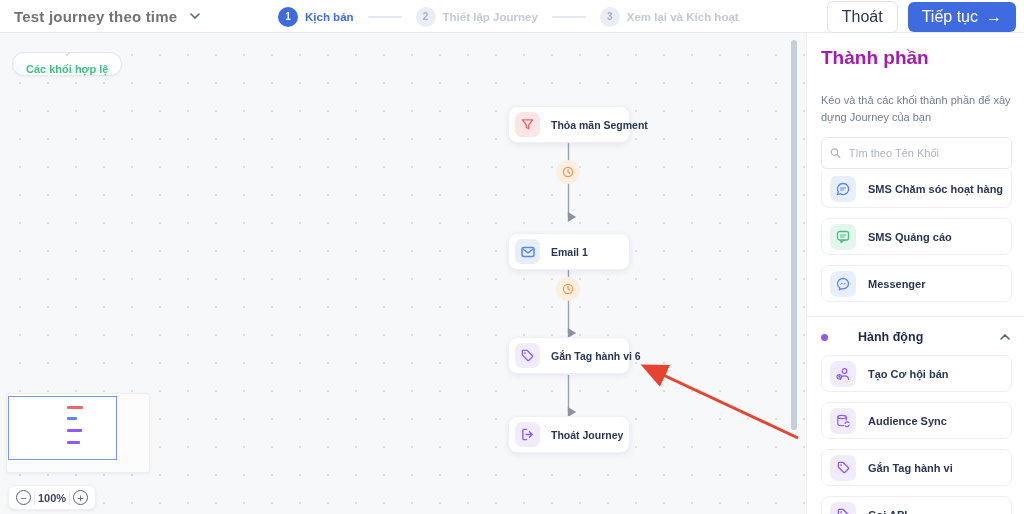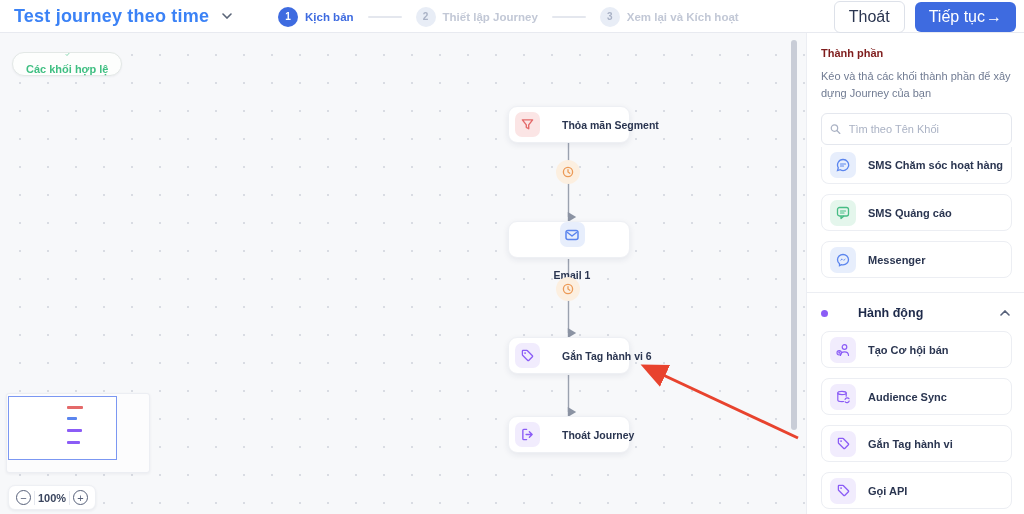--- a/index.html
+++ b/index.html
@@ -4,21 +4,21 @@
 <style>
   * { margin:0; padding:0; box-sizing:border-box; }
   html,body { width:1024px; height:514px; overflow:hidden;
     font-family:"Liberation Sans", sans-serif; background:#f7f8fa; }
 
   
   .topbar { position:absolute; left:0; top:0; width:1024px; height:33px;
     background:#ffffff; border-bottom:1px solid #e8eaf0; display:flex;
     align-items:center; z-index:30; }
   .title-wrap { display:flex; align-items:center; gap:8px; padding-left:14px; }
-  .journey-title { font-size:18px; font-weight:bold; color:#3b82f6; letter-spacing:.2px; }
+  .journey-title { font-size:15px; font-weight:bold; color:#737373; letter-spacing:.2px; }
   .title-caret { width:20px; height:18px; border-radius:4px; display:flex;
     align-items:center; justify-content:center; color:#5a6578; font-size:10px; cursor:pointer; }
 
   .steps { position:absolute; left:278px; top:0; height:33px; display:flex;
     align-items:center; gap:10px; }
   .step { display:flex; align-items:center; gap:7px; }
   .step-circle { width:20px; height:20px; border-radius:50%; font-size:10px;
     display:flex; align-items:center; justify-content:center; font-weight:bold; }
   .step.active .step-circle { background:#3e6be0; color:#fff; }
   .step.inactive .step-circle { background:#e8edf6; color:#a9b2c6; }
@@ -26,37 +26,37 @@
   .step.active .step-label { color:#3e6be0;text-align:center; }
   .step.inactive .step-label { color:#c2c8d6; }
   .step-sep { width:34px; height:2px; background:#e4e7ee; border-radius:2px; margin:0 4px; }
 
   .topbar-actions { position:absolute; right:8px; top:0; height:33px;
     display:flex; align-items:center; gap:10px; }
   .btn { font-size:16px; font-weight:normal; border-radius:6px; padding:6px 14px;
     cursor:pointer; border:none; font-family:inherit; }
   .btn-exit { background:#fff; border:1px solid #dde1e9; color:#2a3550; }
   .btn-draft { background:#e9effc; color:#3e6be0; }
-  .btn-continue { background:#3e6be0; color:#fff; display:flex; align-items:flex-end; gap:1px; }
+  .btn-continue { background:#3e6be0; color:#fff; display:flex; align-items:flex-end; gap:8px; }
 
   
   .canvas { position:absolute; left:0; top:33px; width:806px; height:481px;
     background-color:#f7f8fa;
     background-image:radial-gradient(#d9dce3 1px, transparent 1.3px);
     background-size:28px 28px; background-position:6px 8px; overflow:hidden; }
 
   .valid-badge { position:absolute; left:12px; top:19px; background:#fdfefd;
     border:1px solid #e3e8e6; border-radius:15px; height:24px; padding:0 13px;
     display:flex; align-items:center; gap:7px; box-shadow:0 1px 2px rgba(30,42,74,.05);flex-direction:column; }
   .valid-badge span { color:#3fbf82; font-size:11px; font-weight:bold; }
 
   .node { position:absolute; width:122px; height:37px; background:#fff;
     border:1px solid #eef0f4; border-radius:9px;
     box-shadow:0 2px 6px rgba(30,42,74,.08); display:flex; align-items:center;
-    gap:22px; padding-left:6px; cursor:pointer; }
+    gap:11px; padding-left:6px; cursor:pointer; }
   .node-icon { width:25px; height:25px; border-radius:7px; display:flex;
     align-items:center; justify-content:center; flex:none; }
   .node-label { font-size:10.5px; font-weight:bold; color:#2a3550; white-space:nowrap; }
 
   .ic-red   { background:#fbe5e5; color:#e46a6a; }
   .ic-blue  { background:#e7eefc; color:#5b85ee; }
   .ic-purple{ background:#f1ecfd; color:#8b5cf6; }
   .ic-green { background:#e4f6ec; color:#47bd85; }
 
   .wait-badge { position:absolute; width:24px; height:24px; border-radius:50%;
@@ -82,21 +82,21 @@
     cursor:pointer; background:transparent; display:flex; align-items:center; justify-content:center; }
   .zoom-val { font-size:11px; font-weight:bold; color:#3a455e; }
   .zoom-div { width:1px; height:14px; background:#e4e7ee; }
 
   .vscrollbar { position:absolute; left:791px; top:7px; width:6px; height:390px;
     background:#c9cdd7; border-radius:3px; cursor:grab; }
 
   
   .sidebar { position:absolute; left:806px; top:33px; width:218px; height:481px;
     background:#ffffff; border-left:1px solid #eceef3; padding:14px 12px 0 14px; }
-  .sb-title { font-size:11px; font-weight:bold; color:#7f1d1d; margin-bottom:9px; }
+  .sb-title { font-size:19px; font-weight:bold; color:#a21caf; margin-bottom:23px; }
   .sb-desc { font-size:11px; color:#707b92; line-height:1.5; margin-bottom:12px; }
   .sb-search { height:32px; border:1px solid #e4e7ee; border-radius:6px;
     display:flex; align-items:center; gap:8px; padding:0 8px; background:#fff; }
   .sb-search input { border:none; outline:none; font-size:11px; color:#3a455e;
     font-family:inherit; width:100%; background:transparent; }
   .sb-search input::placeholder { color:#aab2c4; }
 
   .sb-card { height:37px; border:1px solid #eceef3; border-radius:8px;
     background:#fff; display:flex; align-items:center; gap:12px; padding-left:8px;
     cursor:grab; }
@@ -184,21 +184,21 @@
     <span class="node-label">Thỏa mãn Segment</span>
   </div>
 
   <div class="wait-badge" style="left:556px; top:127px;">
     <svg width="12" height="12" viewBox="0 0 12 12">
         <circle cx="6" cy="6" r="4.6" fill="none" stroke="currentColor" stroke-width="1.3"></circle>
         <path d="M6 3.6V6l1.8 1.2" fill="none" stroke="currentColor" stroke-width="1.3" stroke-linecap="round"></path>
       </svg>
   </div>
 
-  <div class="node" style="left:508px; top:188px;flex-direction:column;">
+  <div class="node" style="left:508px; top:200px;">
     <span class="node-icon ic-blue">
       <svg width="14" height="12" viewBox="0 0 14 12">
           <rect x="1" y="1.5" width="12" height="9" rx="2" fill="none" stroke="currentColor" stroke-width="1.5"></rect>
           <path d="M2.5 3.5L7 7l4.5-3.5" fill="none" stroke="currentColor" stroke-width="1.5" stroke-linecap="round" stroke-linejoin="round"></path>
         </svg>
     </span>
     <span class="node-label">Email 1</span>
   </div>
 
   <div class="wait-badge" style="left:556px; top:244px;">

